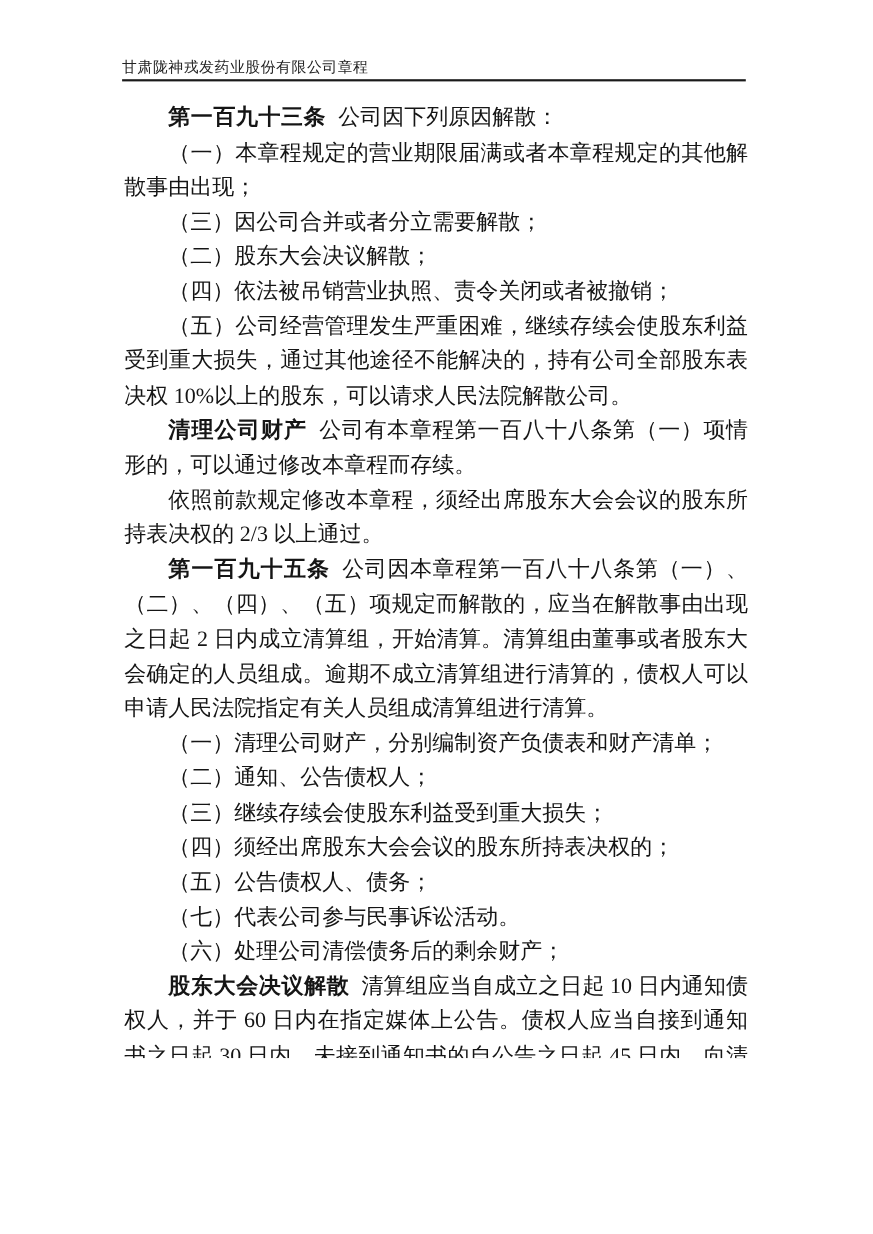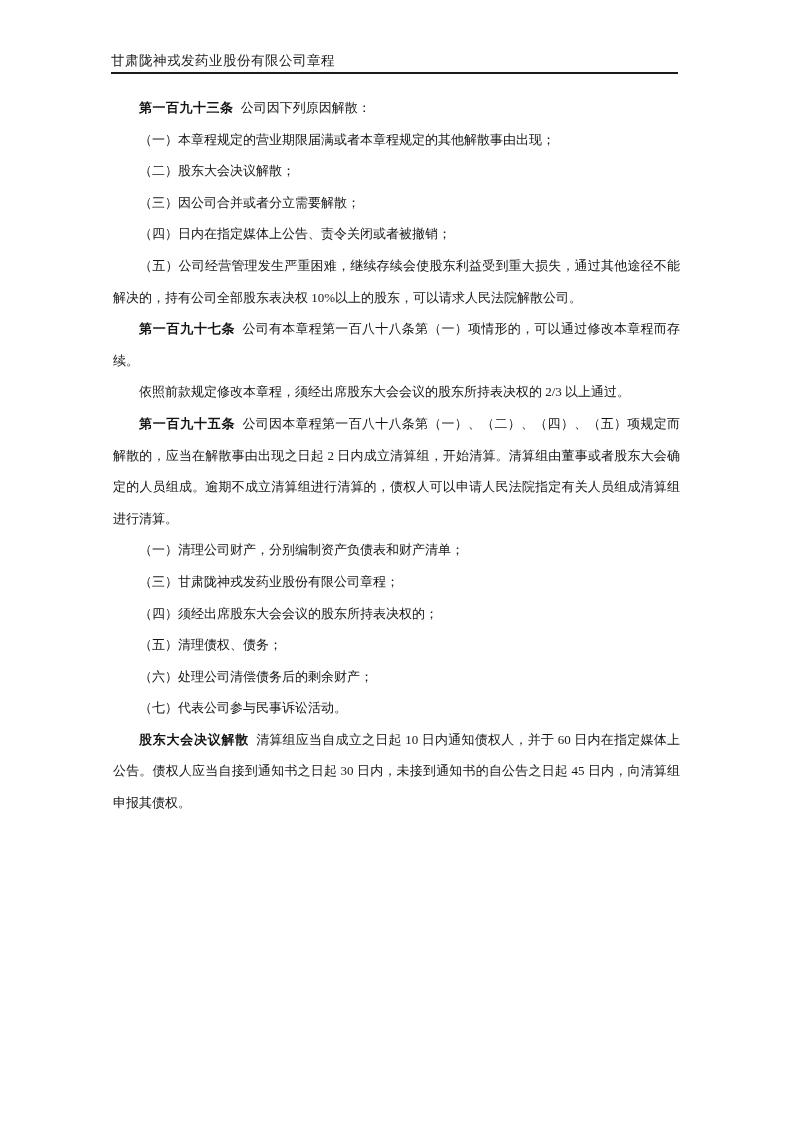--- a/index.html
+++ b/index.html
@@ -30,21 +30,21 @@
     color: #222222;
   }
   .content {
     position: absolute;
     top: 92px;
     left: 113px;
     width: 567px;
   }
   .content p {
     margin: 0;
-    font-size: 13px;
+    font-size: 20px;
     line-height: 31.6px;
     text-align: justify;
     text-indent: 2em;
     word-break: break-all;
   }
   .article-label {
     font-weight: 700;
     letter-spacing: 0.5px;
     margin-right: 0.55em;
   }
@@ -61,31 +61,32 @@
 </head>
 <body>
 
 <div class="page">
 
   <div class="doc-header">甘肃陇神戎发药业股份有限公司章程</div>
 
   <div class="content">
     <p><span class="article-label">第一百九十三条</span><span>公司因下列原因解散：</span></p>
     <p><span>（一）本章程规定的营业期限届满或者本章程规定的其他解散事由出现；</span></p>
+    <p><span>（三）因公司合并或者分立需要解散；</span></p>
     <p><span>（二）股东大会决议解散；</span></p>
-    <p><span>（三）因公司合并或者分立需要解散；</span></p>
-    <p><span>（四）日内在指定媒体上公告、责令关闭或者被撤销；</span></p>
+    <p><span>（四）依法被吊销营业执照、责令关闭或者被撤销；</span></p>
     <p><span>（五）公司经营管理发生严重困难，继续存续会使股东利益受到重大损失，通过其他途径不能解决的，持有公司全部股东表决权 10%以上的股东，可以请求人民法院解散公司。</span></p>
-    <p><span class="article-label">第一百九十七条</span><span>公司有本章程第一百八十八条第（一）项情形的，可以通过修改本章程而存续。</span></p>
+    <p><span class="article-label">清理公司财产</span><span>公司有本章程第一百八十八条第（一）项情形的，可以通过修改本章程而存续。</span></p>
     <p><span>依照前款规定修改本章程，须经出席股东大会会议的股东所持表决权的 2/3 以上通过。</span></p>
     <p><span class="article-label">第一百九十五条</span><span>公司因本章程第一百八十八条第（一）、（二）、（四）、（五）项规定而解散的，应当在解散事由出现之日起 2 日内成立清算组，开始清算。清算组由董事或者股东大会确定的人员组成。逾期不成立清算组进行清算的，债权人可以申请人民法院指定有关人员组成清算组进行清算。</span></p>
     <p><span>（一）清理公司财产，分别编制资产负债表和财产清单；</span></p>
-    <p><span>（三）甘肃陇神戎发药业股份有限公司章程；</span></p>
+    <p><span>（二）通知、公告债权人；</span></p>
+    <p><span>（三）继续存续会使股东利益受到重大损失；</span></p>
     <p><span>（四）须经出席股东大会会议的股东所持表决权的；</span></p>
-    <p><span>（五）清理债权、债务；</span></p>
+    <p><span>（五）公告债权人、债务；</span></p>
+    <p><span>（七）代表公司参与民事诉讼活动。</span></p>
     <p><span>（六）处理公司清偿债务后的剩余财产；</span></p>
-    <p><span>（七）代表公司参与民事诉讼活动。</span></p>
     <p><span class="article-label">股东大会决议解散</span><span>清算组应当自成立之日起 10 日内通知债权人，并于 60 日内在指定媒体上公告。债权人应当自接到通知书之日起 30 日内，未接到通知书的自公告之日起 45 日内，向清算组申报其债权。</span></p>
   </div>
 
   <div class="page-number">43</div>
 
 </div>
 
 </body></html>

